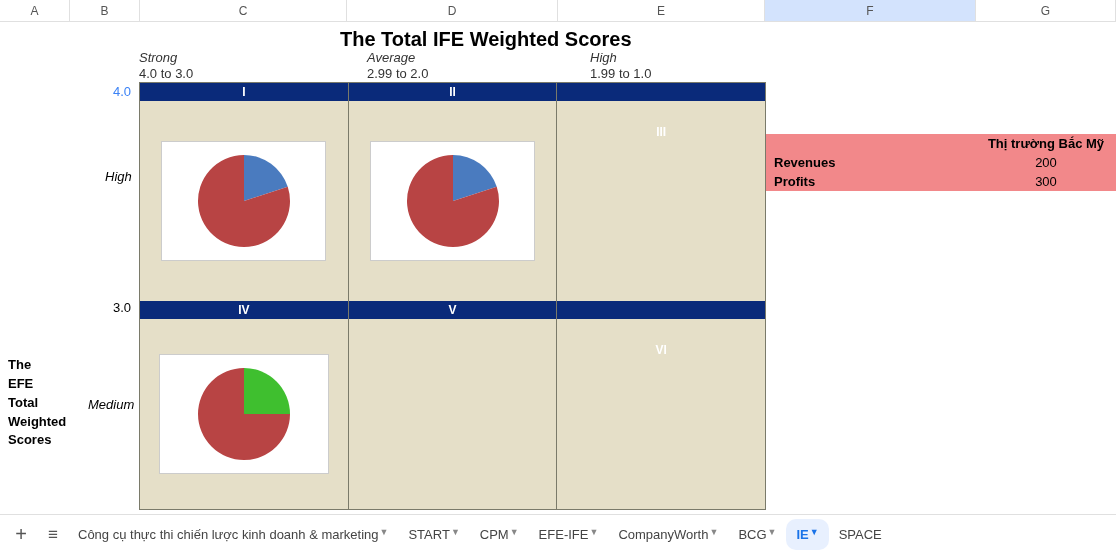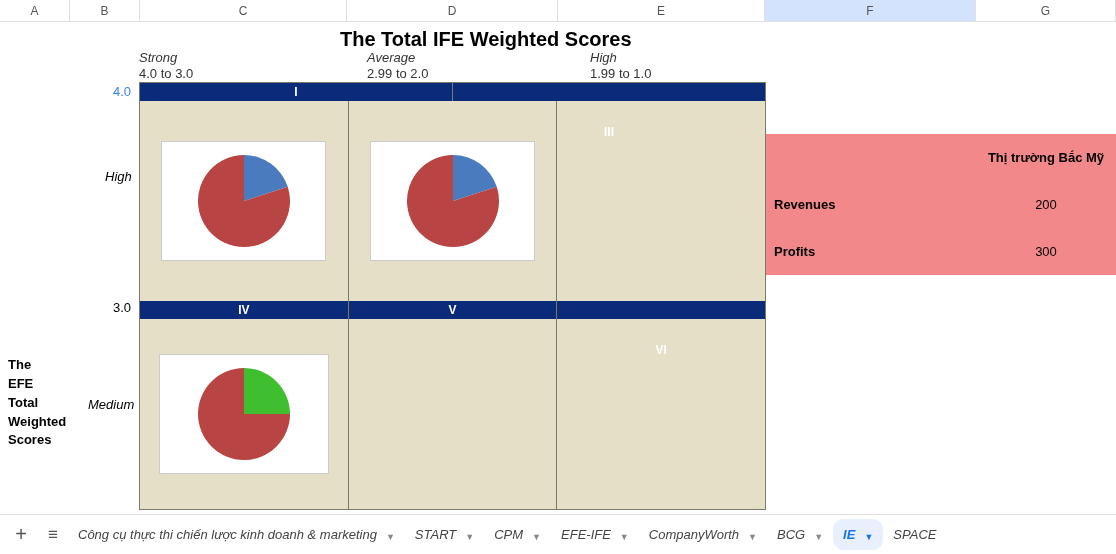--- a/index.html
+++ b/index.html
@@ -32,24 +32,24 @@
 .cell { flex: 1; border-right: 1px solid #7a7a6a; display: flex; align-items: center; justify-content: center; }
 .cell:last-child { border-right: none; }
 .cells.r1 .cell { height: 200px; }
 .cells.r2 .cell { height: 190px; }
 
 .chartbox { width: 165px; height: 120px; background: #fff; border: 1px solid #ccc; display: flex; align-items: center; justify-content: center; }
 .chartbox.sq { width: 170px; height: 120px; }
 
 .block { position: absolute; left: 766px; top: 112px; background: #f2888a; font-size: 13px; }
 .block table { border-collapse: collapse; }
-.block td { padding: 16px 8px; }
+.block td { padding: 2px 8px; }
 
 .tabs { position: absolute; bottom: 0; left: 0; right: 0; height: 40px; border-top: 1px solid #e0e0e0; display: flex; align-items: center; padding: 0 4px; background: #fff; gap: 0; }
-.tab-btn { padding: 8px 10px; display: flex; align-items: flex-end; gap: 9px; color: #444; cursor: pointer; border-radius: 4px; font-style: italic; }
+.tab-btn { padding: 8px 10px; display: flex; align-items: flex-start; gap: 1px; color: #444; cursor: pointer; border-radius: 4px; }
 .tab-btn.active { color: #1a73e8; background: #e8f0fe; font-weight: 600; border-radius: 10px; }
 .tri { font-size: 9px; color: #888; }
 .tab-btn.active .tri { color: #1a73e8; }
 .add { width: 34px; text-align: center; font-size: 20px; color: #555; cursor: pointer; }
 .menu { width: 30px; text-align: center; font-size: 17px; color: #555; cursor: pointer; }
 </style>
 </head>
 <body>
 
 <div class="col-headers" id="colhdr">
@@ -76,20 +76,21 @@
   <div class="axis-4">4.0</div>
   <div class="axis-3">3.0</div>
 
   <div class="rowlbl" style="top:147px">High</div>
   <div class="rowlbl" style="top:375px;left:88px">Medium</div>
   <div class="sidelbl" id="sidelbl">The<br>EFE<br>Total<br>Weighted<br>Scores</div>
 
   <div class="matrix">
     <div class="band">
       <div class="band-cell">I</div>
+      <div class="band-cell">II</div>
       <div class="band-cell">III</div>
     </div>
     <div class="cells r1">
       <div class="cell">
         <div class="chartbox" id="pie0">
             <svg width="100" height="100" viewBox="0 0 100 100">
               <path d="M50,50 L50,4 A46,46 0 0 1 93.74859974957707,35.78521825875242 Z" fill="#4a7bbf"></path>
               <path d="M50,50 L93.74859974957707,35.78521825875242 A46,46 0 1 1 49.99999999999999,4 Z" fill="#b84444"></path>
             </svg>
           </div>

